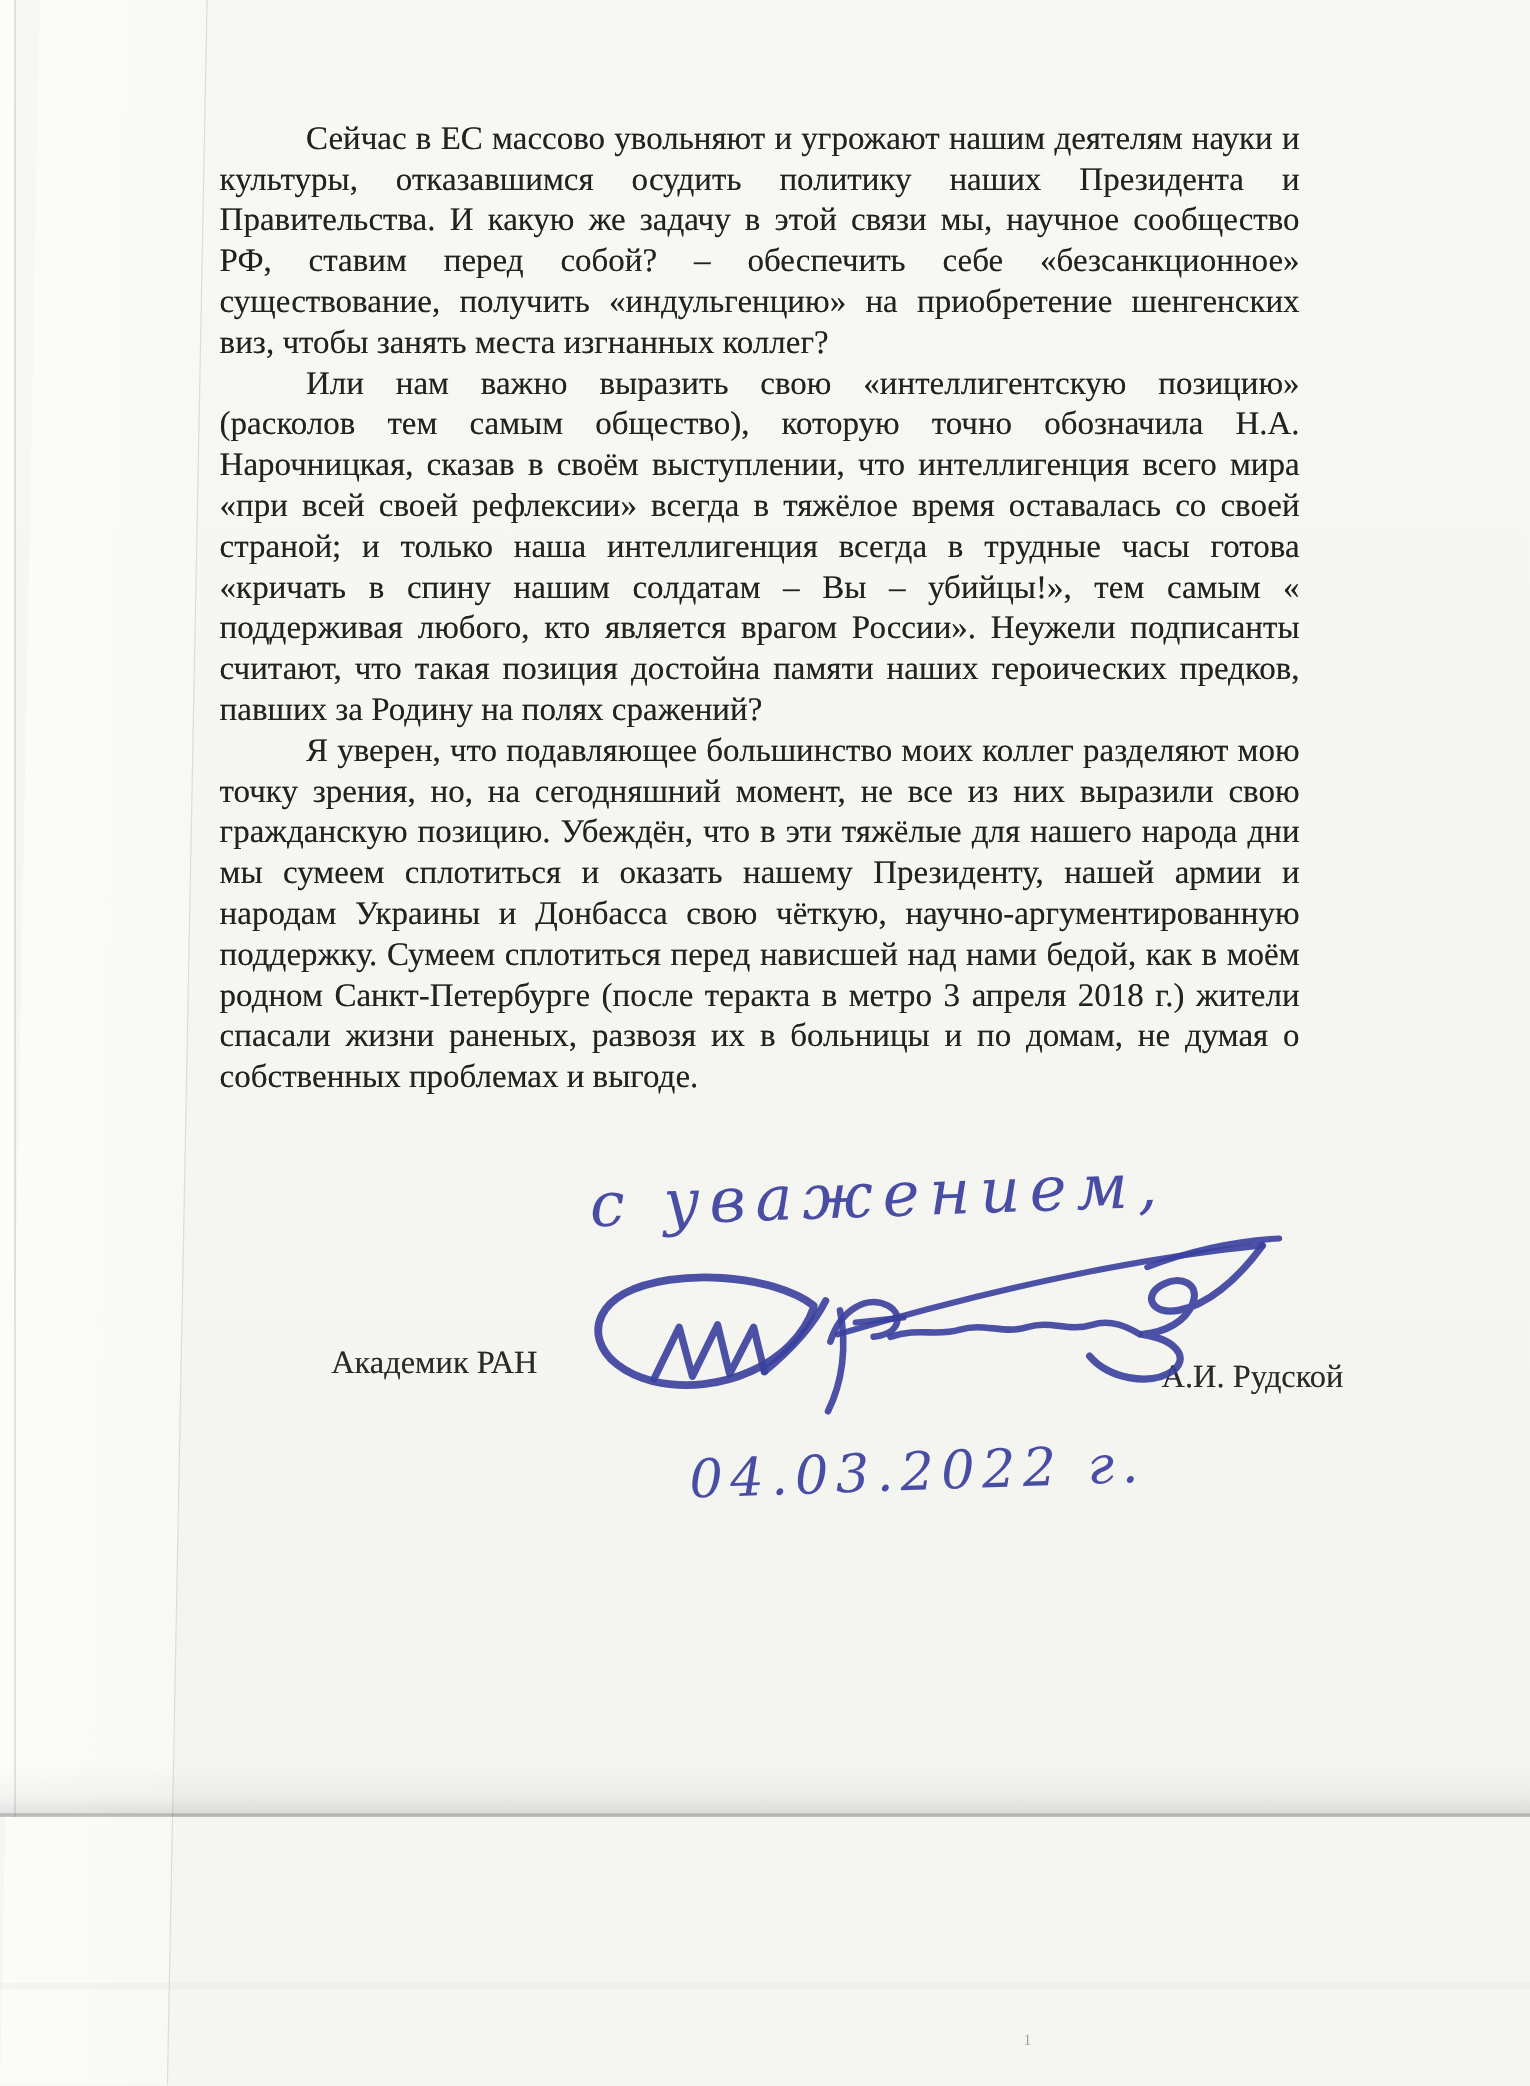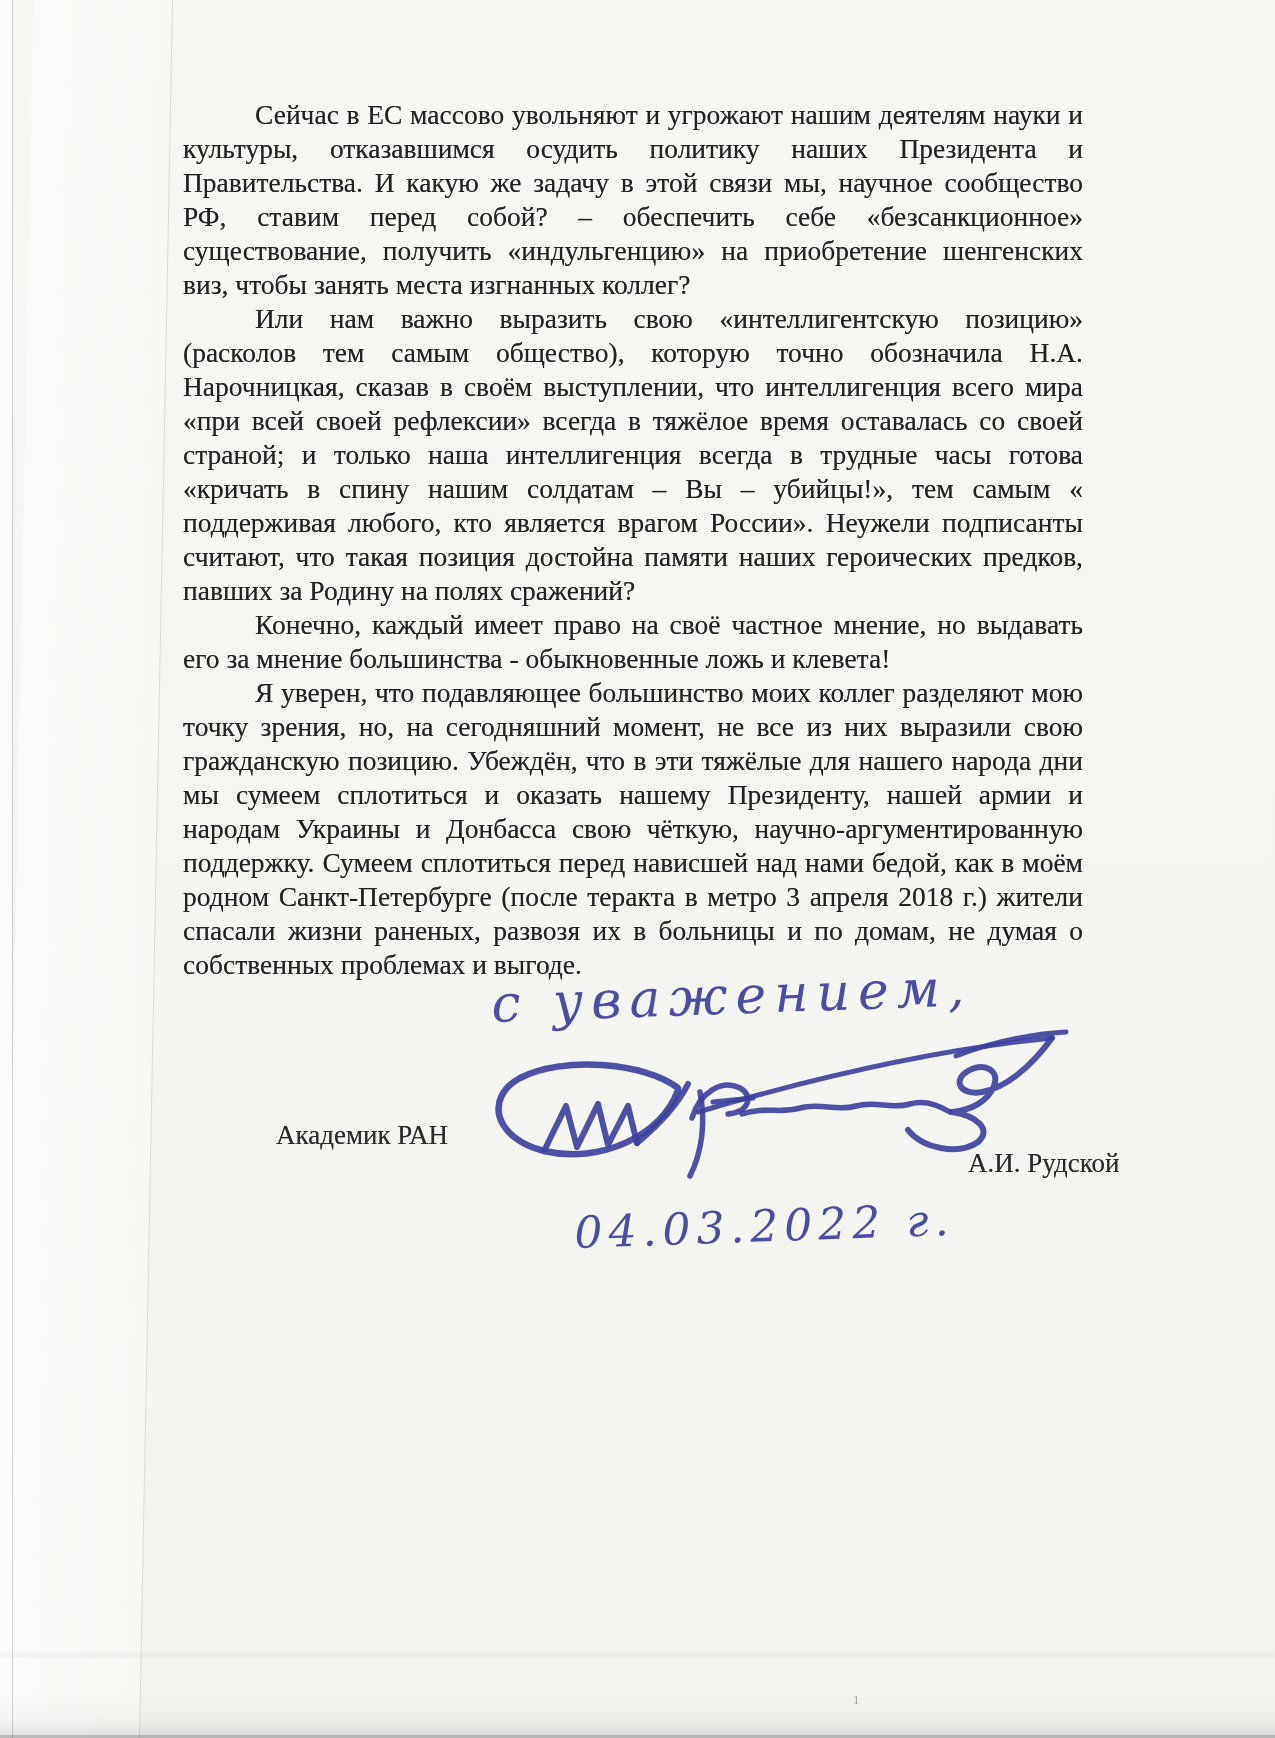--- a/index.html
+++ b/index.html
@@ -6,21 +6,21 @@
     margin: 0;
     padding: 0;
     width: 1275px;
     height: 1738px;
     overflow: hidden;
     background: #f5f5f2;
   }
   .scan-page {
     position: relative;
     width: 1275px;
-    height: 1738px;
+    height: 1514px;
     background:
       linear-gradient(180deg, #f7f7f4 0%, #f5f5f2 55%, #f3f3f0 100%);
     font-family: "Liberation Serif", serif;
   }
   
   .scan-left-strip {
     position: absolute;
     left: 0; top: 0;
     width: 12px; height: 100%;
     background: #fcfcfb;
@@ -79,21 +79,21 @@
   }
   .typed-label {
     position: absolute;
     font-size: 27px;
     color: #2a2a2a;
     white-space: nowrap;
     text-shadow: 0 0 0.4px rgba(30,30,30,0.5);
     font-family: Liberation Serif, serif;
   }
   .signer-title { left: 276px; top: 1120px; }
-  .signer-name  { left: 968px; top: 1132px; margin-top: 16px; }
+  .signer-name  { left: 968px; top: 1132px; }
   .page-number {
     position: absolute;
     left: 853px; top: 1692px;
     font-size: 13px;
     color: #a2a2a2;
   }
   .ink-overlay {
     position: absolute;
     left: 0; top: 0;
     pointer-events: none;
@@ -118,21 +118,20 @@
 <div class="scan-page">
 
   <div class="edge-sheet"></div>
   <div class="scan-left-strip"></div>
   <div class="scan-left-line"></div>
   <div class="scan-band"></div>
 
   <div class="letter-body">
     <p>Сейчас в ЕС массово увольняют и угрожают нашим деятелям науки и культуры, отказавшимся осудить политику наших Президента и Правительства. И какую же задачу в этой связи мы, научное сообщество РФ, ставим перед собой? – обеспечить себе «безсанкционное» существование, получить «индульгенцию» на приобретение шенгенских виз, чтобы занять места изгнанных коллег?</p>
     <p>Или нам важно выразить свою «интеллигентскую позицию» (расколов тем самым общество), которую точно обозначила Н.А. Нарочницкая, сказав в своём выступлении, что интеллигенция всего мира «при всей своей рефлексии» всегда в тяжёлое время оставалась со своей страной; и только наша интеллигенция всегда в трудные часы готова «кричать в спину нашим солдатам – Вы – убийцы!», тем самым « поддерживая любого, кто является врагом России». Неужели подписанты считают, что такая позиция достойна памяти наших героических предков, павших за Родину на полях сражений?</p>
-    <p>Конечно, каждый имеет право на своё частное мнение, но выдавать его за мнение большинства - обыкновенные ложь и клевета!</p>
     <p>Я уверен, что подавляющее большинство моих коллег разделяют мою точку зрения, но, на сегодняшний момент, не все из них выразили свою гражданскую позицию. Убеждён, что в эти тяжёлые для нашего народа дни мы сумеем сплотиться и оказать нашему Президенту, нашей армии и народам Украины и Донбасса свою чёткую, научно-аргументированную поддержку. Сумеем сплотиться перед нависшей над нами бедой, как в моём родном Санкт-Петербурге (после теракта в метро 3 апреля 2018 г.) жители спасали жизни раненых, развозя их в больницы и по домам, не думая о собственных проблемах и выгоде.</p>
   </div>
 
   <span class="typed-label signer-title">Академик РАН</span>
   <span class="typed-label signer-name">А.И. Рудской</span>
 
   <svg class="ink-overlay" width="1275" height="1738" viewBox="0 0 1275 1738">
 
     <text class="hand-text" x="492" y="1022" font-size="52" letter-spacing="8" transform="rotate(-2 492 1022)">с уважением,</text>
 

